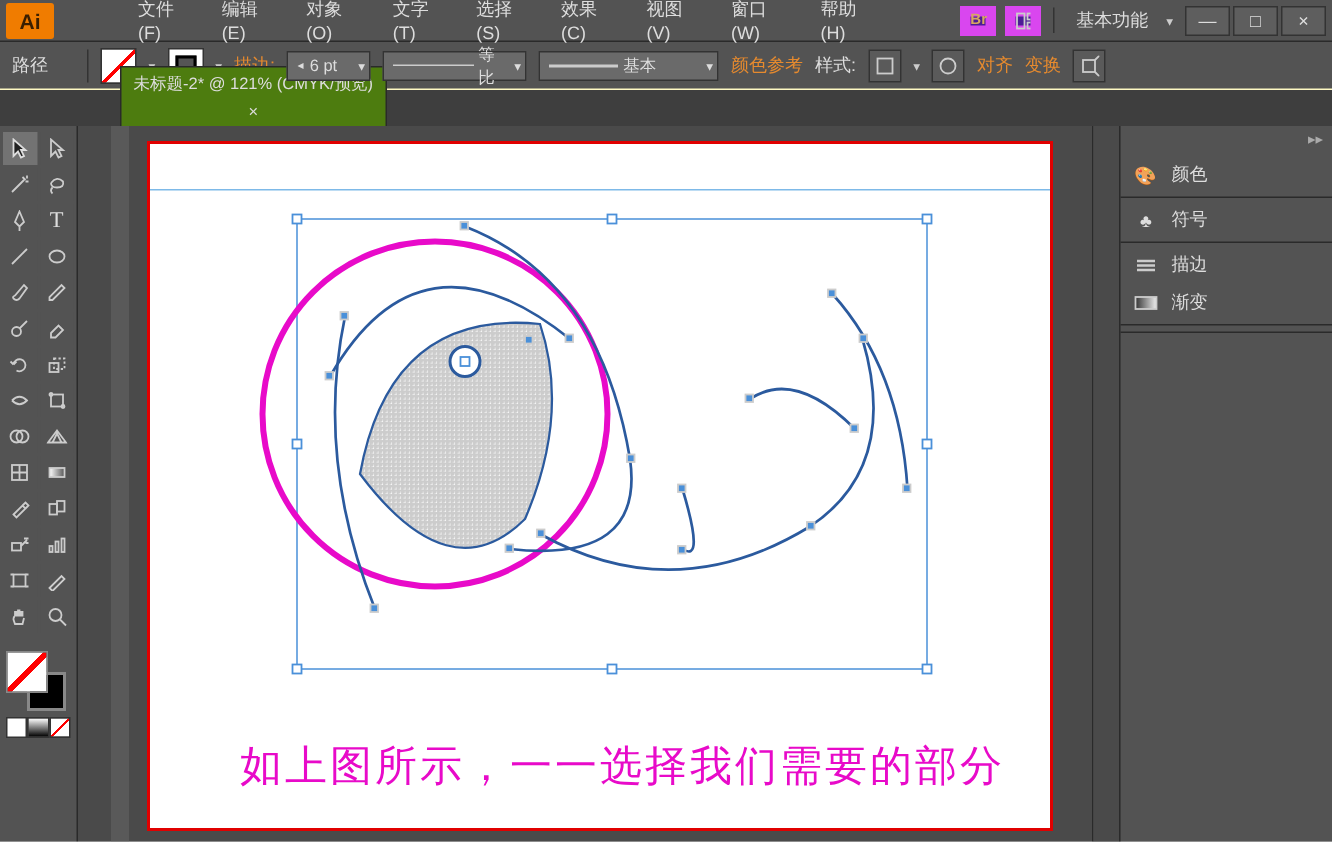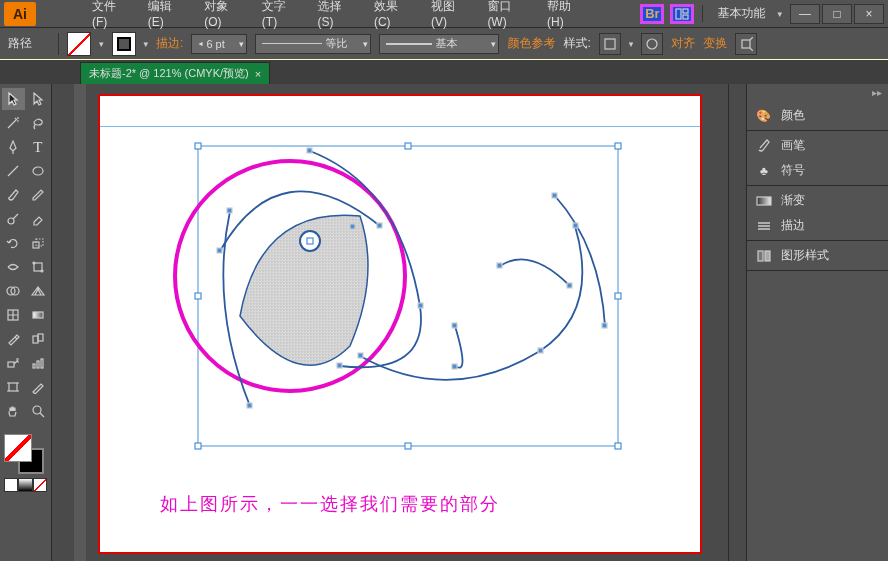--- a/index.html
+++ b/index.html
@@ -3,21 +3,21 @@
 <meta charset="utf-8">
 <style>
 * { box-sizing: border-box; margin: 0; padding: 0; font-family: "Microsoft YaHei", Arial, sans-serif; }
 body { background: #4a4a4a; width: 888px; height: 561px; overflow: hidden; position: relative; }
 
 
 .titlebar { height: 28px; background: #535353; display: flex; align-items: center; border-bottom: 1px solid #2a2a2a; }
 .titlebar .logo { width: 32px; height: 24px; background: #f07c00; margin: 2px 4px; display: flex; align-items: center; justify-content: center; color: #3a1f00; font-weight: bold; font-size: 14px; border-radius: 2px; }
 .titlebar .spacer { flex: 1; }
 .titlebar .tb-group { display: flex; align-items: center; gap: 6px; padding: 0 8px; }
-.titlebar .tb-btn { width: 24px; height: 20px; background: #1d4ed8; border: 3px solid #d946ef; display: flex; align-items: center; justify-content: center; color: #ccc; font-size: 13px; }
+.titlebar .tb-btn { width: 24px; height: 20px; background: #4c1d95; border: 7px solid #d946ef; display: flex; align-items: center; justify-content: center; color: #ccc; font-size: 10px; }
 .titlebar .tb-label { color: #ddd; font-size: 12px; padding: 0 6px; }
 .titlebar .win-controls { display: flex; gap: 2px; margin-right: 4px; }
 .titlebar .win-btn { width: 30px; height: 20px; background: #5e5e5e; border: 1px solid #333; color: #ddd; font-size: 12px; display: flex; align-items: center; justify-content: center; }
 
 
 .menubar { height: 24px; background: #535353; display: flex; align-items: center; padding: 0 44px; gap: 2px; border-bottom: 1px solid #2a2a2a; position: absolute; top: 0; left: 40px; right: 250px; height: 28px; z-index: 5; }
 .menubar .menu-item { color: #ddd; font-size: 12px; padding: 4px 8px; cursor: pointer; }
 
 
 .optionsbar { height: 32px; background: #535353; display: flex; align-items: center; padding: 0 8px; gap: 8px; border-bottom: 1px solid #fef9c3; }
@@ -28,21 +28,21 @@
 .optionsbar .swatch.stroke-sw { background: #fff; }
 .optionsbar .swatch.stroke-sw .inner { width: 14px; height: 14px; border: 2px solid #000; background: #555; }
 .optionsbar .dropdown { height: 20px; background: #6a6a6a; border: 1px solid #333; color: #ddd; font-size: 11px; display: flex; align-items: center; padding: 0 12px 0 6px; position: relative; }
 .optionsbar .dropdown::after { content: "▾"; position: absolute; right: 3px; font-size: 9px; }
 .optionsbar .line-prev { width: 60px; height: 1px; background: #ccc; }
 .optionsbar .icon-btn { width: 22px; height: 22px; border: 1px solid #333; background: #5a5a5a; display: flex; align-items: center; justify-content: center; }
 .optionsbar .pipe { width: 1px; height: 22px; background: #333; }
 
 
 .tabbar { height: 24px; background: #3e3e3e; display: flex; align-items: flex-end; padding-left: 80px; }
-.tabbar .tab { background: #15803d; color: #ddd; font-size: 11px; padding: 3px 8px; display: flex; align-items: center; gap: 6px; border: 1px solid #2a2a2a; border-bottom: none; }
+.tabbar .tab { background: #4d7c0f; color: #ddd; font-size: 11px; padding: 3px 8px; display: flex; align-items: center; gap: 6px; border: 1px solid #2a2a2a; border-bottom: none; flex-direction: column; }
 .tabbar .tab .close { font-size: 11px; }
 
 
 .main { display: flex; height: calc(561px - 28px - 32px - 24px); }
 
 
 .tools { width: 52px; background: #535353; border-right: 1px solid #2a2a2a; padding: 4px 2px; display: flex; flex-direction: column; gap: 2px; }
 .tools .row { display: flex; gap: 2px; }
 .tools .tool { width: 23px; height: 22px; background: #535353; display: flex; align-items: center; justify-content: center; color: #ddd; font-size: 12px; position: relative; cursor: pointer; }
 .tools .tool.active { background: #737373; }
@@ -54,21 +54,21 @@
 .tools .mini { width: 16px; height: 14px; border: 1px solid #333; }
 .tools .mini.c1 { background: #fff; }
 .tools .mini.c2 { background: linear-gradient(#fff,#000); }
 .tools .mini.c3 { background: linear-gradient(135deg, #fff 46%, red 46%, red 56%, #fff 56%); }
 
 
 .canvas-area { flex: 1; background: #4a4a4a; position: relative; overflow: hidden; }
 .canvas-strip { position: absolute; left: 22px; top: 0; bottom: 0; width: 12px; background: #595959; }
 .artboard { position: absolute; left: 46px; top: 10px; width: 604px; height: 460px; background: #fff; border: 2px solid #e00000; }
 .guide-h { position: absolute; left: 0; right: 0; height: 1px; background: #7db9e8; }
-.caption { position: absolute; left: 60px; top: 396px; color: #e80ac9; font-size: 18px; font-weight: 500; letter-spacing: 2px; }
+.caption { position: absolute; left: 60px; top: 396px; color: #e80ac9; font-size: 28px; font-weight: 500; letter-spacing: 2px; }
 
 
 .dock { width: 160px; background: #535353; border-left: 1px solid #2a2a2a; display: flex; }
 .dock-strip { width: 18px; background: #4a4a4a; border-right: 1px solid #2a2a2a; }
 .dock-panels { flex: 1; display: flex; flex-direction: column; }
 .dock-group { border-bottom: 1px solid #2a2a2a; padding: 2px 0; }
 .dock-item { display: flex; align-items: center; gap: 8px; padding: 4px 8px; color: #ddd; font-size: 12px; cursor: pointer; }
 .dock-item .dicon { width: 18px; height: 16px; display: flex; align-items: center; justify-content: center; font-size: 12px; }
 .dock-head { display: flex; justify-content: flex-end; padding: 3px 6px; color: #aaa; font-size: 10px; }
 
@@ -121,21 +121,21 @@
   <span style="color:#ccc;font-size:9px">▾</span>
   <div class="swatch stroke-sw">
       <div class="inner"></div>
     </div>
   <span style="color:#ccc;font-size:9px">▾</span>
   <span class="opt-orange">描边:</span>
   <div class="dropdown" style="width:56px">
       <span style="font-size:8px;margin-right:4px">◂</span>
       <span>6 pt</span>
     </div>
-  <div class="dropdown" style="width:116px"><div class="line-prev"></div>&nbsp;<span>等比</span></div>
+  <div class="dropdown" style="width:96px"><div class="line-prev"></div>&nbsp;<span>等比</span></div>
   <div class="dropdown" style="width:120px"><div class="line-prev" style="width:46px;height:2px"></div>&nbsp;<span>基本</span></div>
   <span class="opt-orange">颜色参考</span>
   <span class="opt-label">样式:</span>
   <div class="icon-btn">
       <svg width="14" height="14">
         <rect x="2" y="2" width="10" height="10"></rect>
       </svg>
     </div>
   <span style="color:#ccc;font-size:9px">▾</span>
   <div class="icon-btn">
@@ -429,62 +429,45 @@
           <span>▸▸</span>
         </div>
       <div class="dock-group">
         <div class="dock-item">
             <span class="dicon">🎨</span>
             <span>颜色</span>
           </div>
       </div>
       <div class="dock-group">
         <div class="dock-item">
-            <span class="dicon">
-              <svg width="16" height="14">
-                <path d="M3 11 Q5 13 7 11 L13 3 L11 1 L4 9"></path>
-              </svg>
-            </span>
-            <span>画笔</span>
-          </div>
-        <div class="dock-item">
             <span class="dicon">♣</span>
             <span>符号</span>
           </div>
       </div>
       <div class="dock-group">
+        <div class="dock-item">
+            <span class="dicon">
+              <svg width="16" height="14">
+                <path d="M2 4 L14 4 M2 7 L14 7 M2 10 L14 10" stroke-width="1.6"></path>
+              </svg>
+            </span>
+            <span>描边</span>
+          </div>
         <div class="dock-item">
             <span class="dicon">
               <svg width="16" height="14">
                 <rect x="1" y="3" width="14" height="8" fill="url(#g2)"></rect>
                 <defs>
                   <linearGradient id="g2">
                     <stop offset="0" stop-color="#333"></stop>
                     <stop offset="1" stop-color="#eee"></stop>
                   </linearGradient>
                 </defs>
               </svg>
             </span>
             <span>渐变</span>
           </div>
-        <div class="dock-item">
-            <span class="dicon">
-              <svg width="16" height="14">
-                <path d="M2 4 L14 4 M2 7 L14 7 M2 10 L14 10" stroke-width="1.6"></path>
-              </svg>
-            </span>
-            <span>描边</span>
-          </div>
       </div>
       <div class="dock-group">
-        <div class="dock-item">
-            <span class="dicon">
-              <svg width="16" height="14">
-                <rect x="2" y="2" width="5" height="10" fill="#777"></rect>
-                <rect x="9" y="2" width="5" height="10" fill="#aaa"></rect>
-              </svg>
-            </span>
-            <span>图形样式</span>
-          </div>
       </div>
     </div>
   </div>
 </div>
 
 </body></html>

